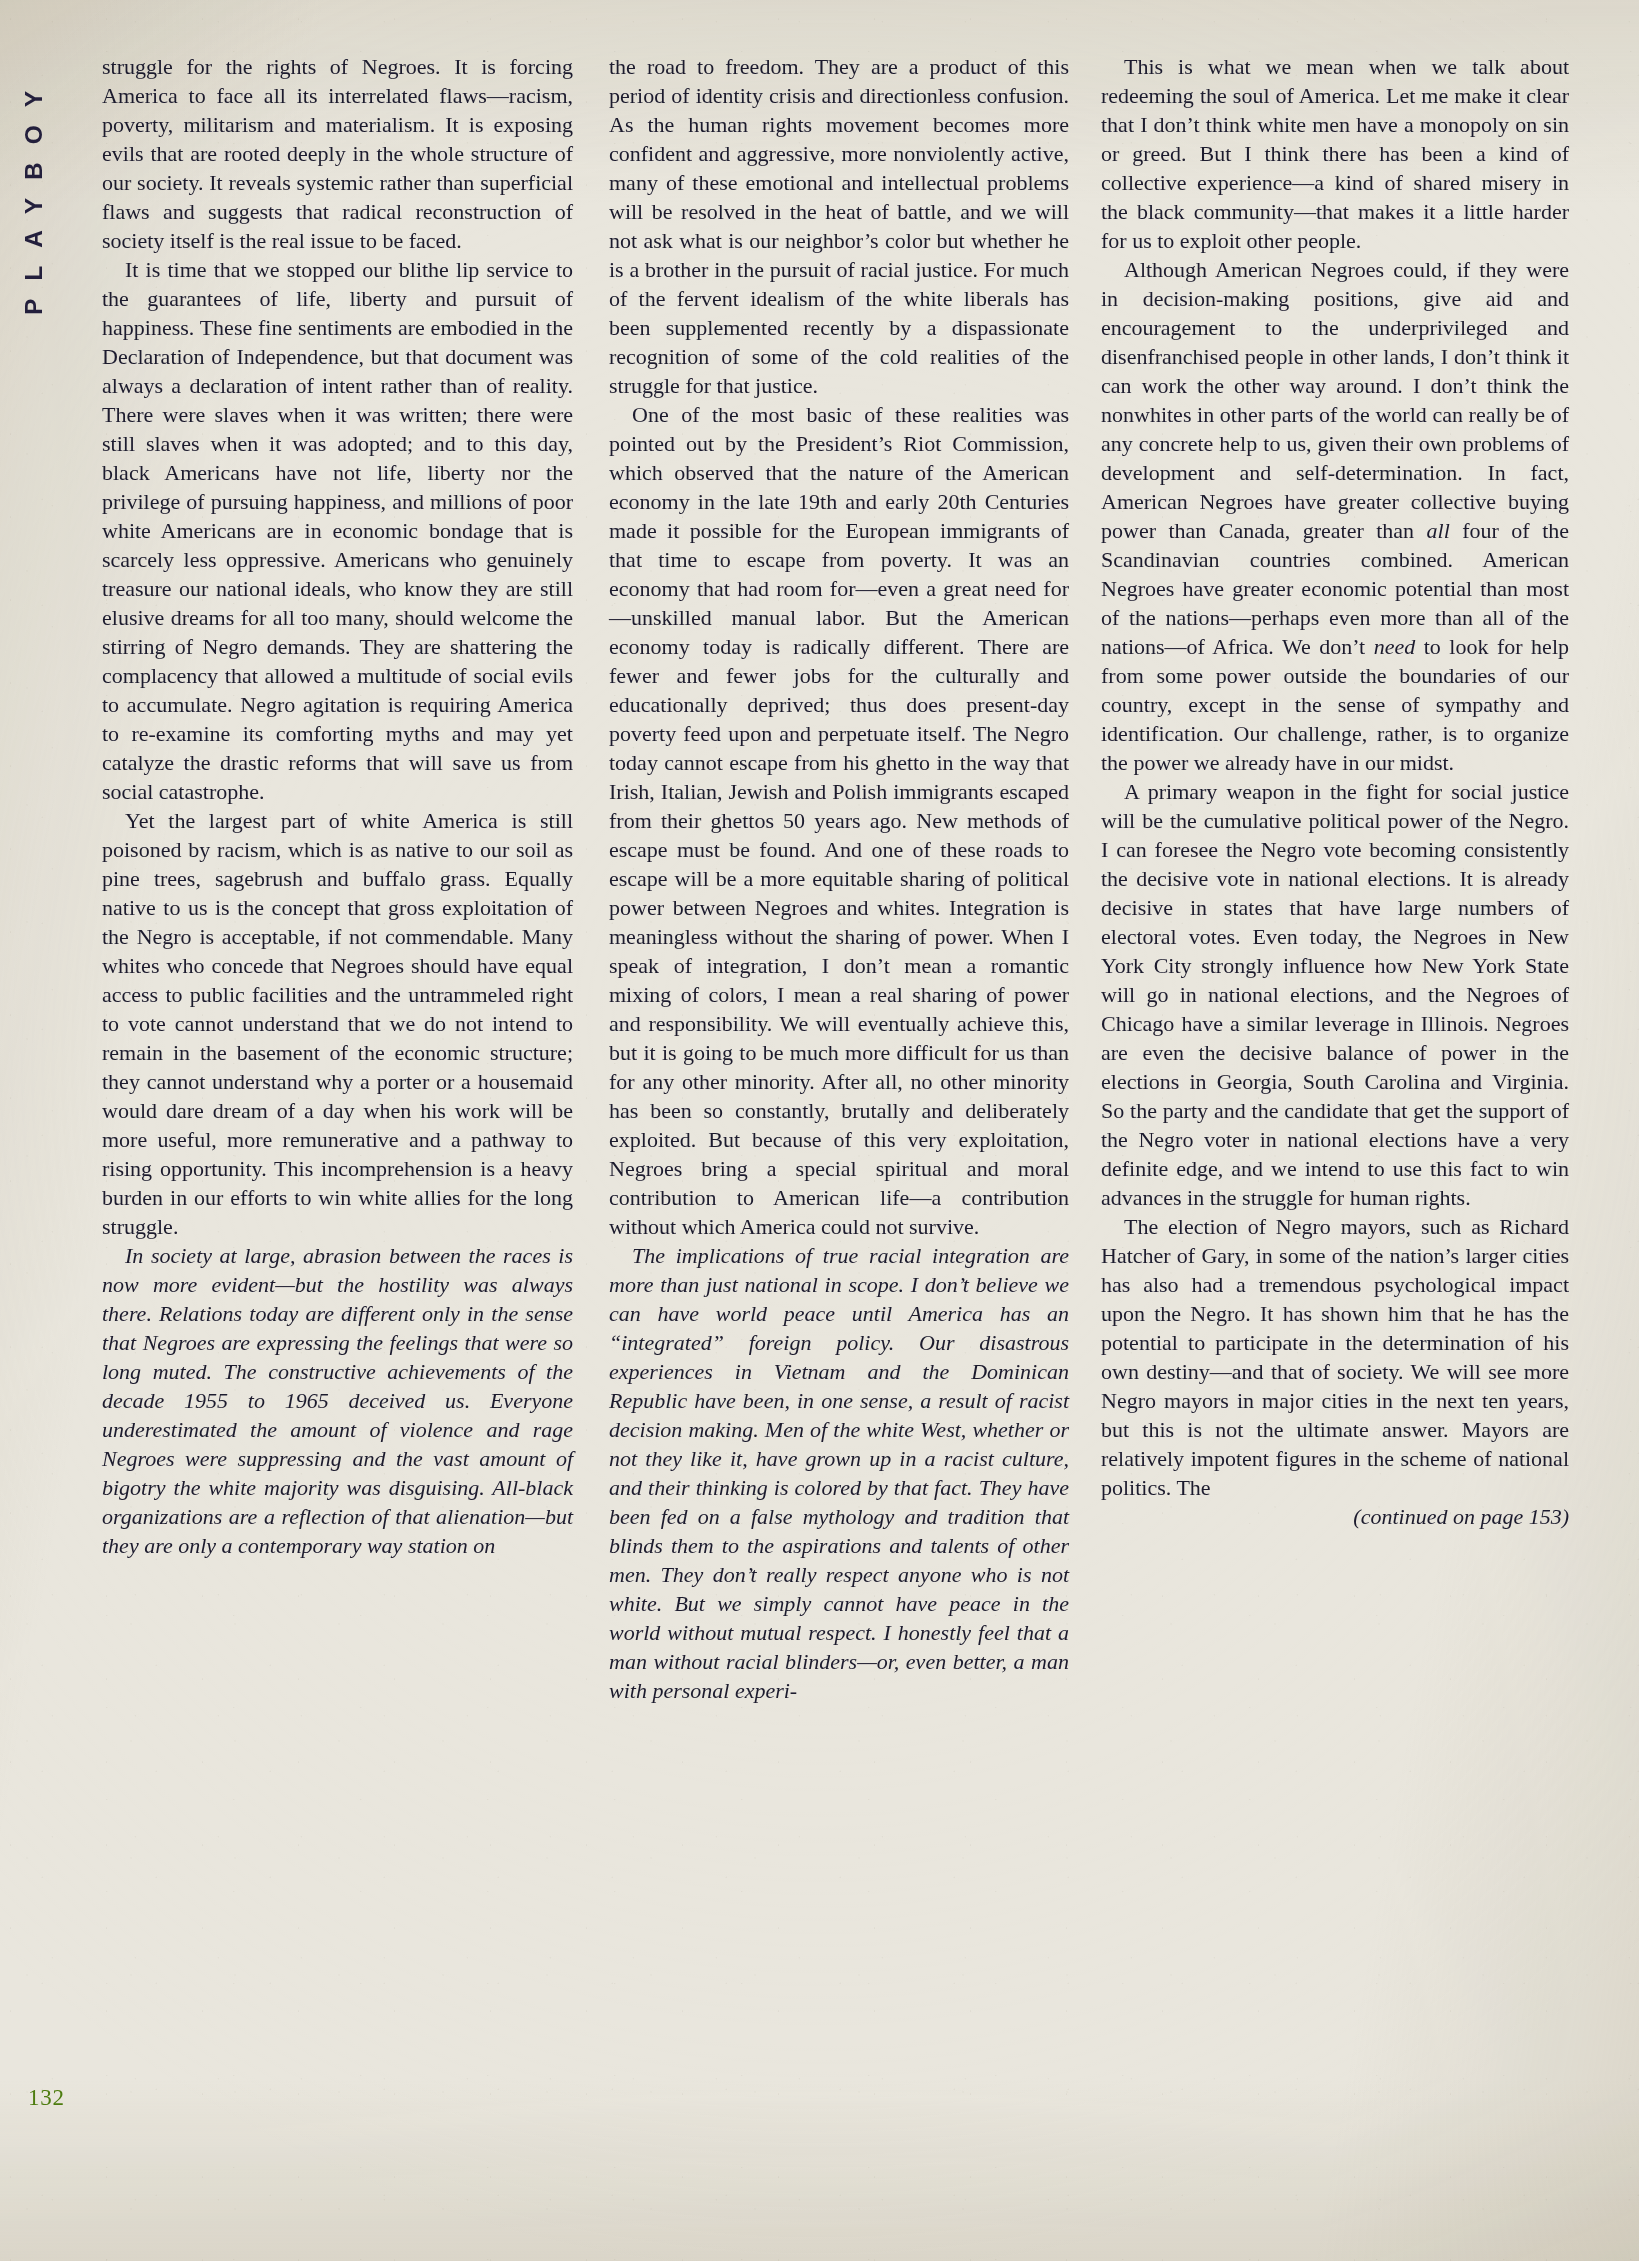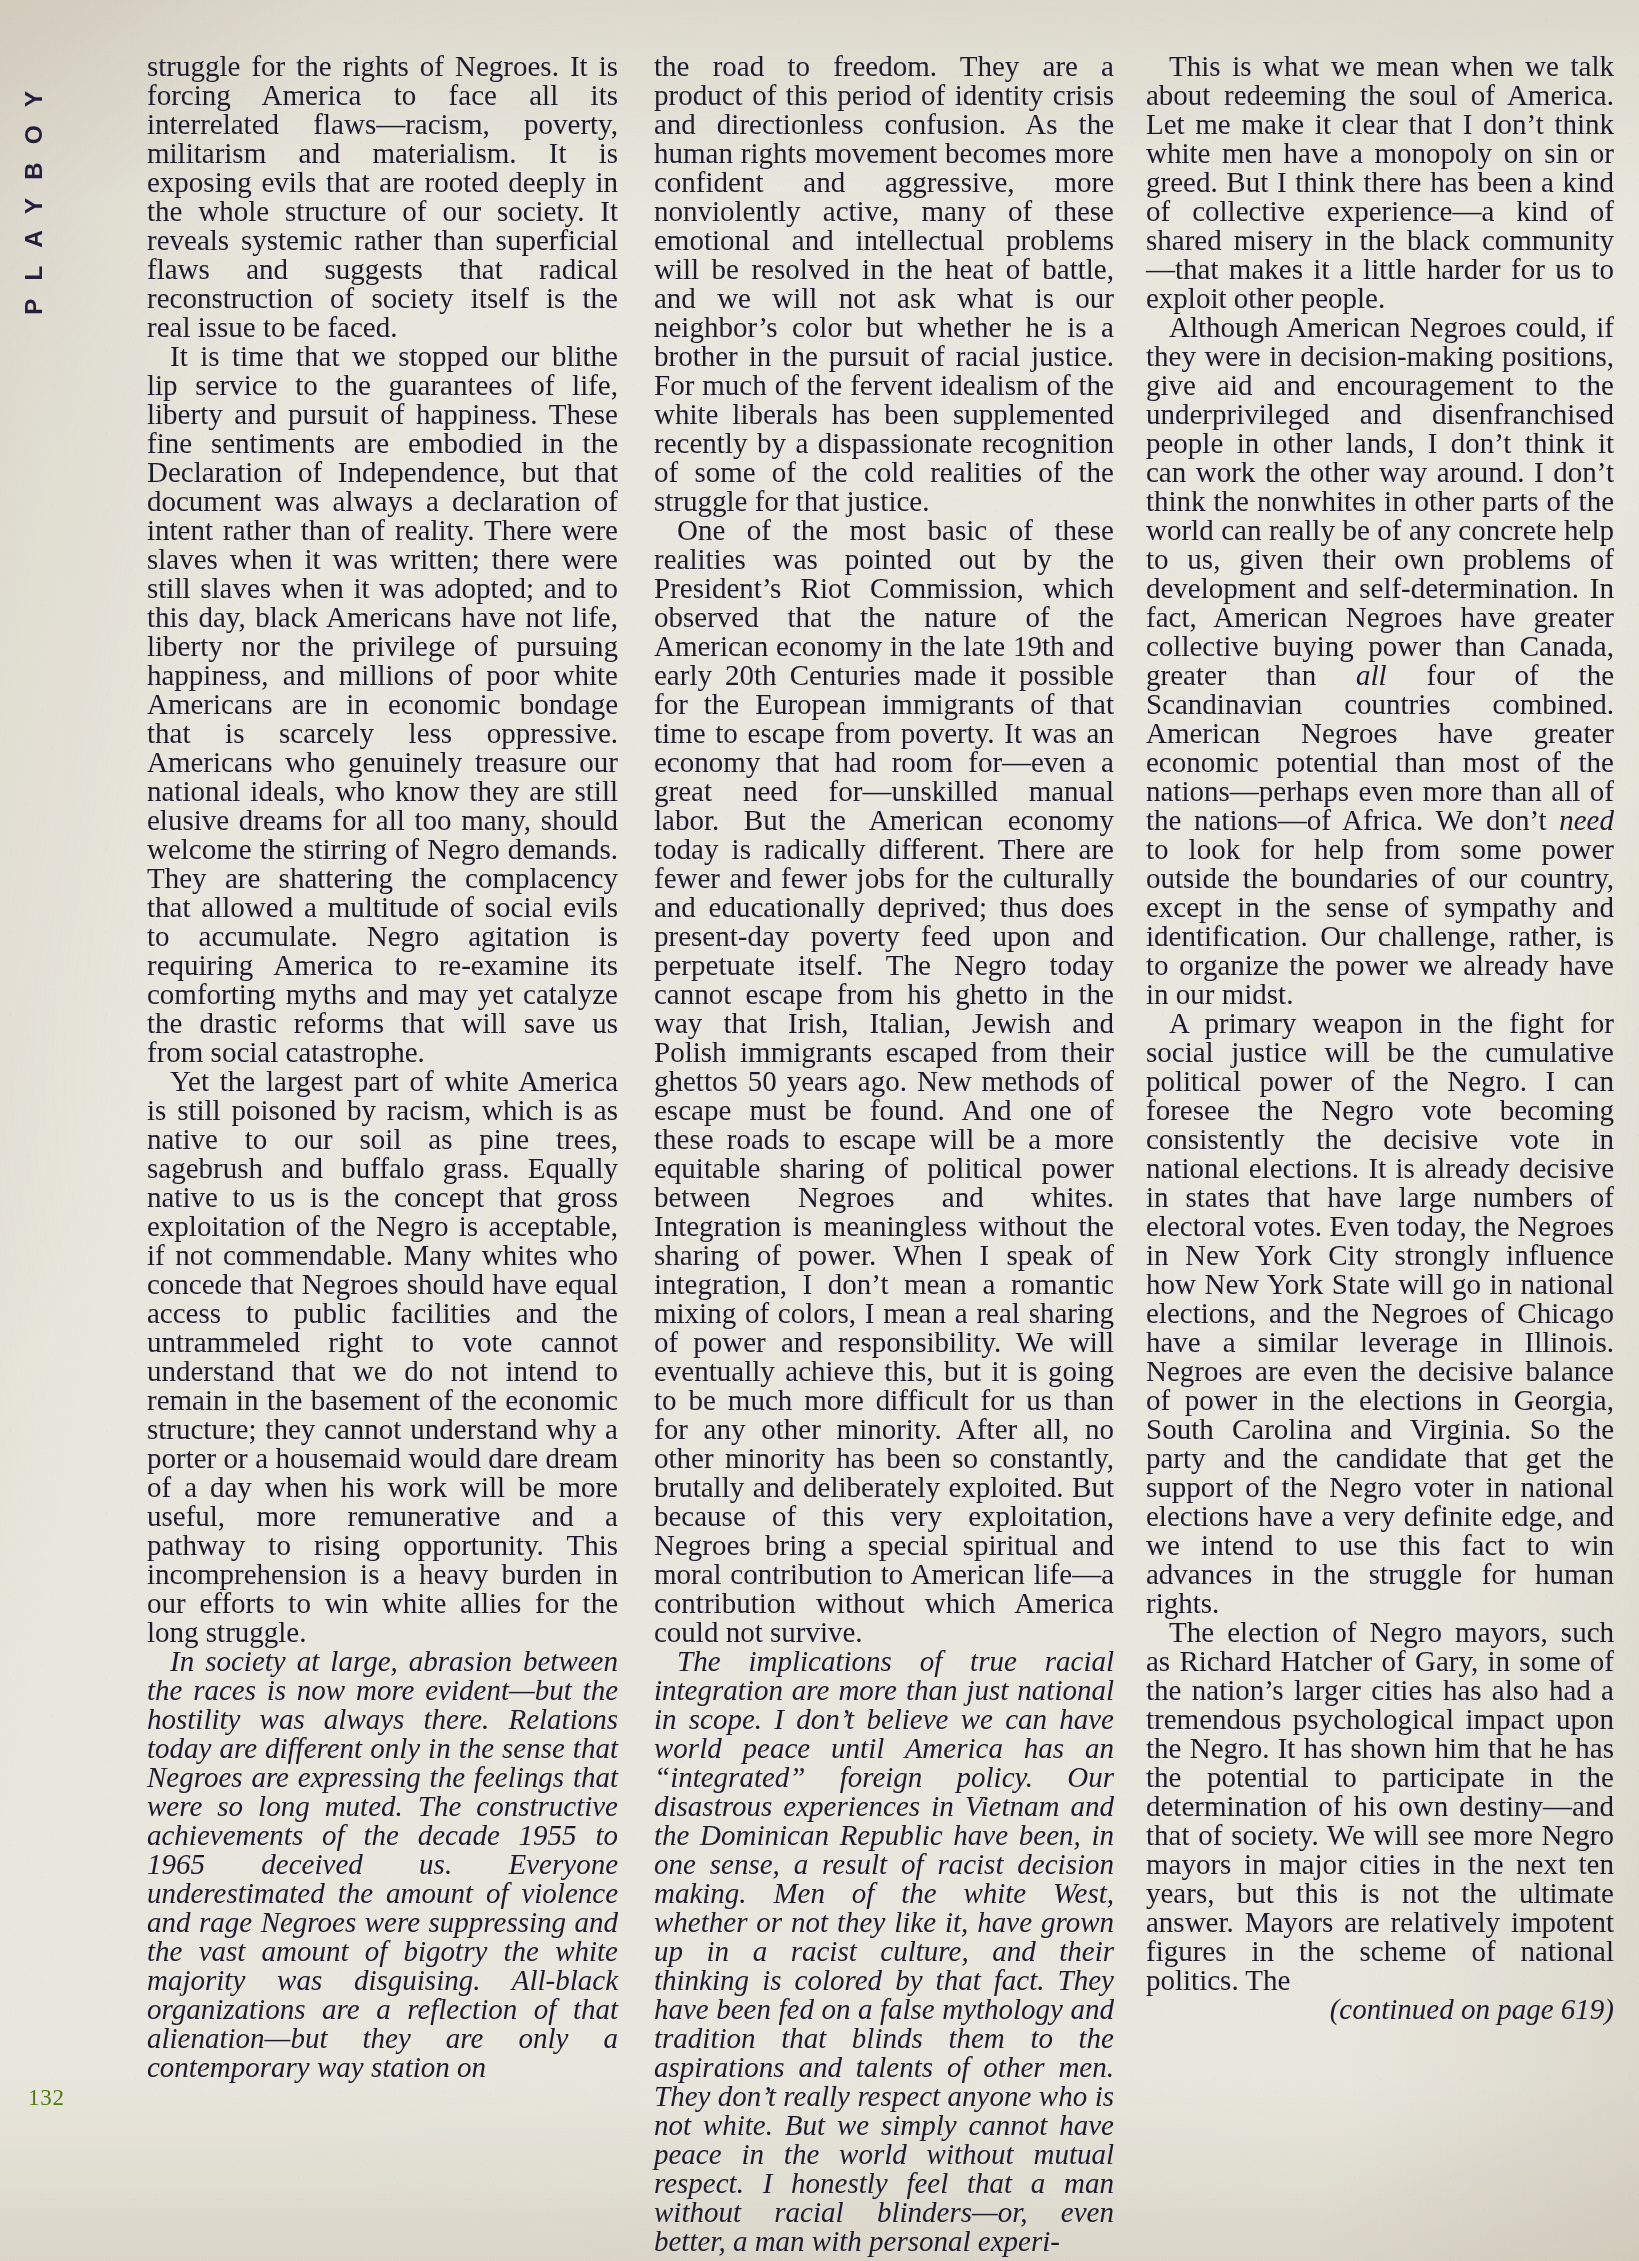--- a/index.html
+++ b/index.html
@@ -65,24 +65,23 @@
     color: #231f3c;
     text-indent: 18px;
   }
 
   
   .col {
     position: absolute;
     top: 52px;
     text-align: justify;
     text-justify: inter-word;
-    font-size: 29px;
+    font-size: 22px;
     line-height: 29px;
     hyphens: none;
-    margin-left: 45px;
     -webkit-hyphens: none;
   }
   #col-1 { left: 102px;  width: 471px; }
   #col-2 { left: 609px;  width: 460px; }
   #col-3 { left: 1101px; width: 468px; }
 
   .col p {
     margin: 0;
     text-indent: 23px;
   }
@@ -134,19 +133,19 @@
     <p class="first">the road to freedom. They are a product of this period of identity crisis and directionless confusion. As the human rights movement becomes more confident and aggressive, more nonviolently active, many of these emotional and intellectual problems will be resolved in the heat of battle, and we will not ask what is our neighbor’s color but whether he is a brother in the pursuit of racial justice. For much of the fervent idealism of the white liberals has been supplemented recently by a dispassionate recognition of some of the cold realities of the struggle for that justice.</p>
     <p>One of the most basic of these realities was pointed out by the President’s Riot Commission, which observed that the nature of the American economy in the late 19th and early 20th Centuries made it possible for the European immigrants of that time to escape from poverty. It was an economy that had room for—even a great need for—unskilled manual labor. But the American economy today is radically different. There are fewer and fewer jobs for the culturally and educationally deprived; thus does present-day poverty feed upon and perpetuate itself. The Negro today cannot escape from his ghetto in the way that Irish, Italian, Jewish and Polish immigrants escaped from their ghettos 50 years ago. New methods of escape must be found. And one of these roads to escape will be a more equitable sharing of political power between Negroes and whites. Integration is meaningless without the sharing of power. When I speak of integration, I don’t mean a romantic mixing of colors, I mean a real sharing of power and responsibility. We will eventually achieve this, but it is going to be much more difficult for us than for any other minority. After all, no other minority has been so constantly, brutally and deliberately exploited. But because of this very exploitation, Negroes bring a special spiritual and moral contribution to American life—a contribution without which America could not survive.</p>
     <p>The implications of true racial integration are more than just national in scope. I don’t believe we can have world peace until America has an “integrated” foreign policy. Our disastrous experiences in Vietnam and the Dominican Republic have been, in one sense, a result of racist decision making. Men of the white West, whether or not they like it, have grown up in a racist culture, and their thinking is colored by that fact. They have been fed on a false mythology and tradition that blinds them to the aspirations and talents of other men. They don’t really respect anyone who is not white. But we simply cannot have peace in the world without mutual respect. I honestly feel that a man without racial blinders—or, even better, a man with personal experi-</p>
   </div>
 
   <div class="col" id="col-3">
     <p>This is what we mean when we talk about redeeming the soul of America. Let me make it clear that I don’t think white men have a monopoly on sin or greed. But I think there has been a kind of collective experience—a kind of shared misery in the black community—that makes it a little harder for us to exploit other people.</p>
     <p id="c3p3">Although American Negroes could, if they were in decision-making positions, give aid and encouragement to the underprivileged and disenfranchised people in other lands, I don’t think it can work the other way around. I don’t think the nonwhites in other parts of the world can really be of any concrete help to us, given their own problems of development and self-determination. In fact, American Negroes have greater collective buying power than Canada, greater than <em>all</em> four of the Scandinavian countries combined. American Negroes have greater economic potential than most of the nations—perhaps even more than all of the nations—of Africa. We don’t <em>need</em> to look for help from some power outside the boundaries of our country, except in the sense of sympathy and identification. Our challenge, rather, is to organize the power we already have in our midst.</p>
     <p>A primary weapon in the fight for social justice will be the cumulative political power of the Negro. I can foresee the Negro vote becoming consistently the decisive vote in national elections. It is already decisive in states that have large numbers of electoral votes. Even today, the Negroes in New York City strongly influence how New York State will go in national elections, and the Negroes of Chicago have a similar leverage in Illinois. Negroes are even the decisive balance of power in the elections in Georgia, South Carolina and Virginia. So the party and the candidate that get the support of the Negro voter in national elections have a very definite edge, and we intend to use this fact to win advances in the struggle for human rights.</p>
     <p>The election of Negro mayors, such as Richard Hatcher of Gary, in some of the nation’s larger cities has also had a tremendous psychological impact upon the Negro. It has shown him that he has the potential to participate in the determination of his own destiny—and that of society. We will see more Negro mayors in major cities in the next ten years, but this is not the ultimate answer. Mayors are relatively impotent figures in the scheme of national politics. The</p>
-    <span class="jumpline">(continued on page 619)</span>
+    <span class="jumpline">(continued on page 153)</span>
   </div>
 
   <div id="page-number">132</div>
 
 </div>
 
 
 </body></html>

